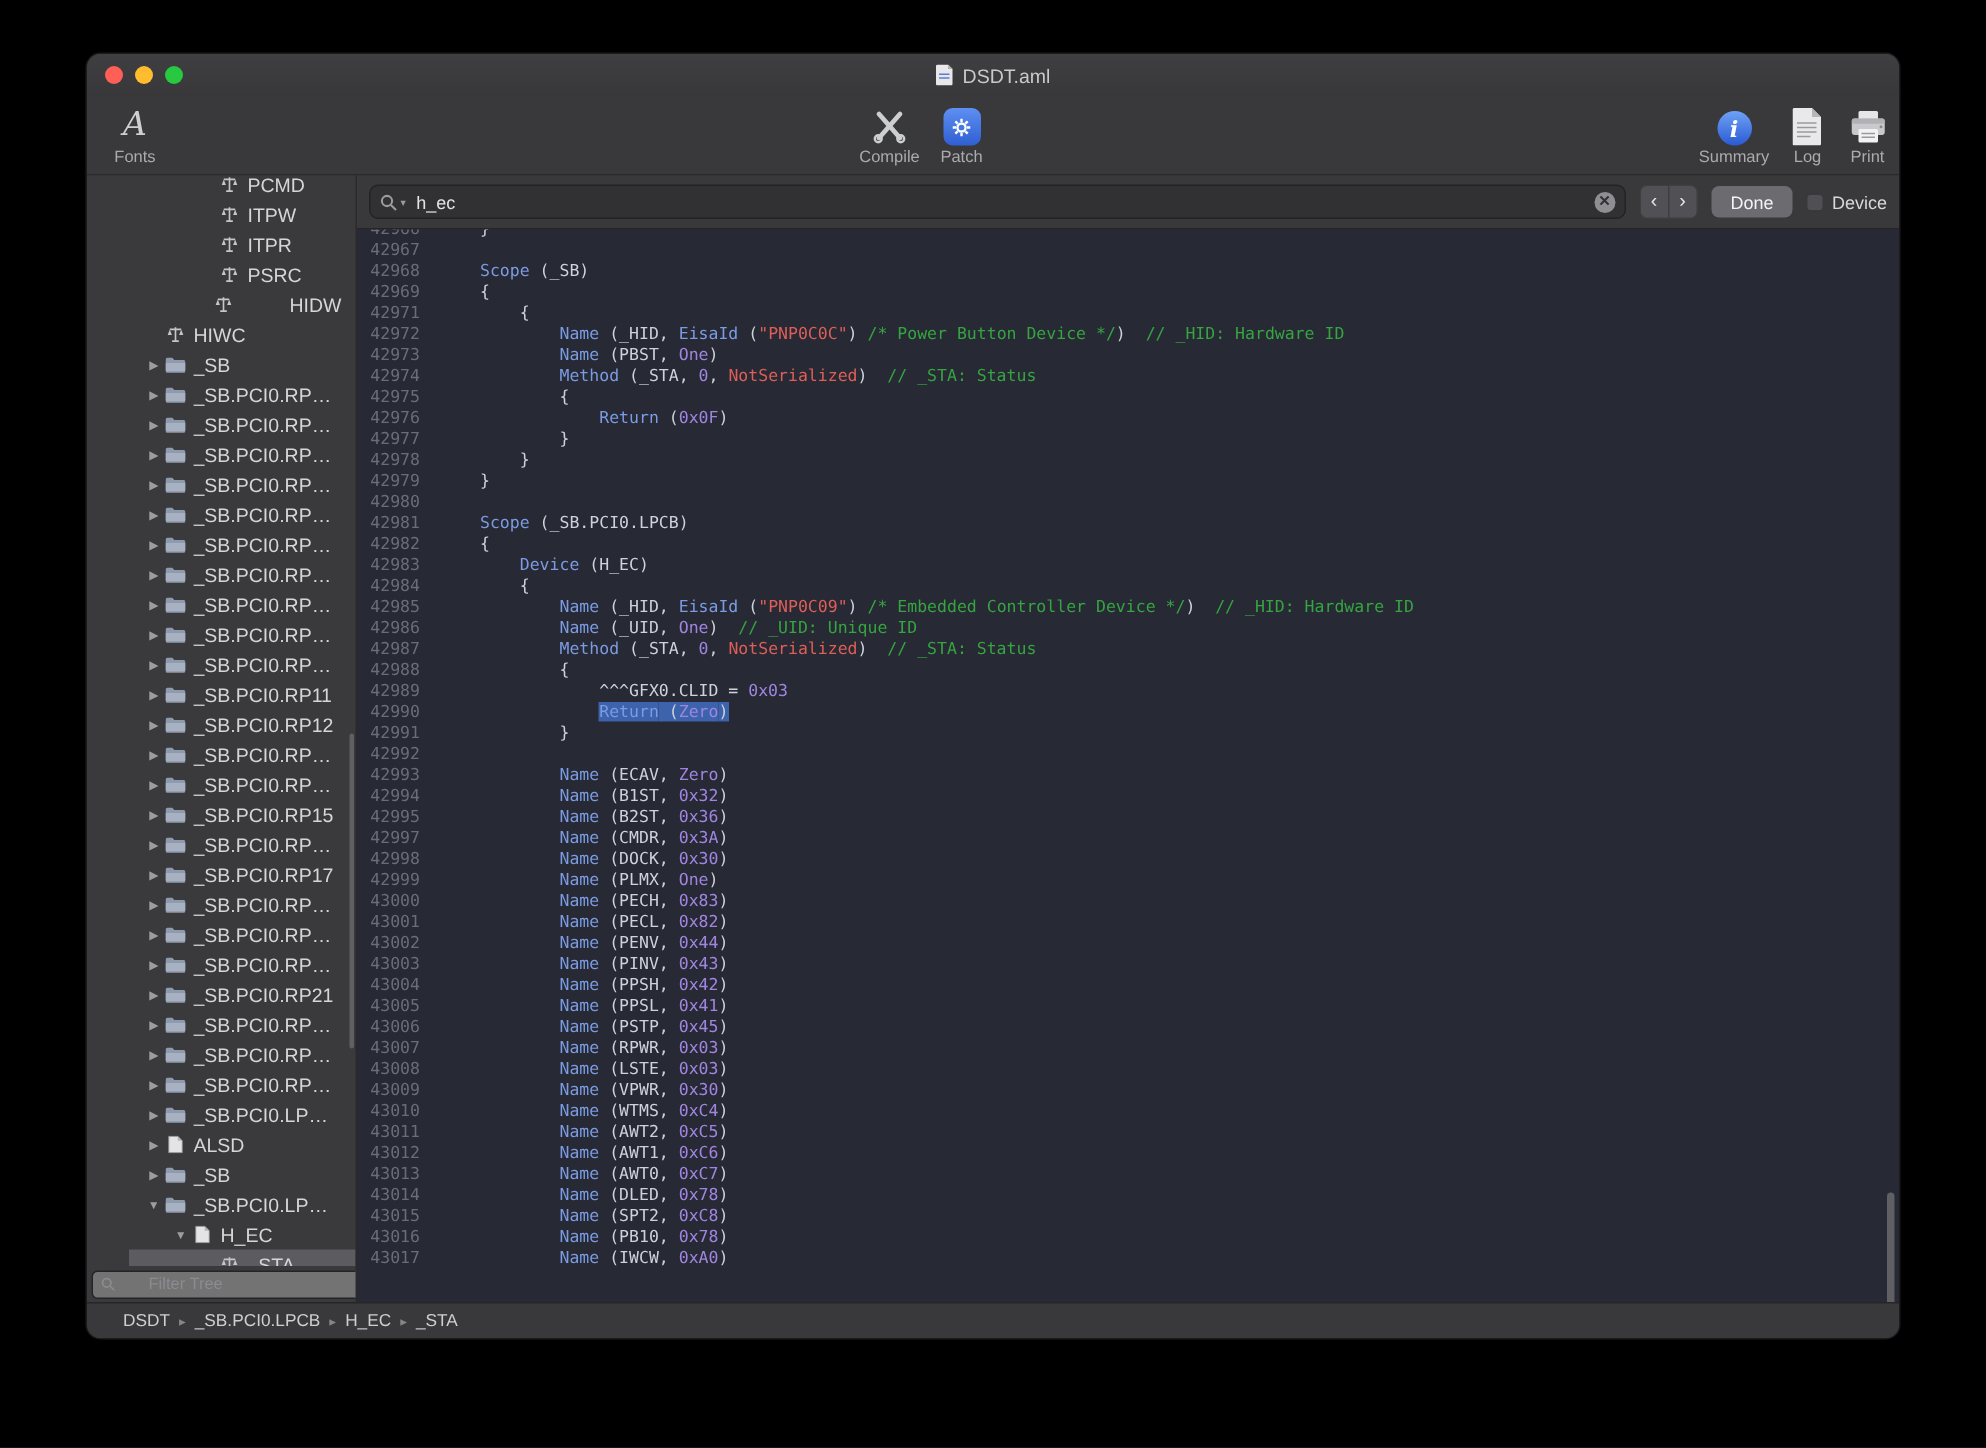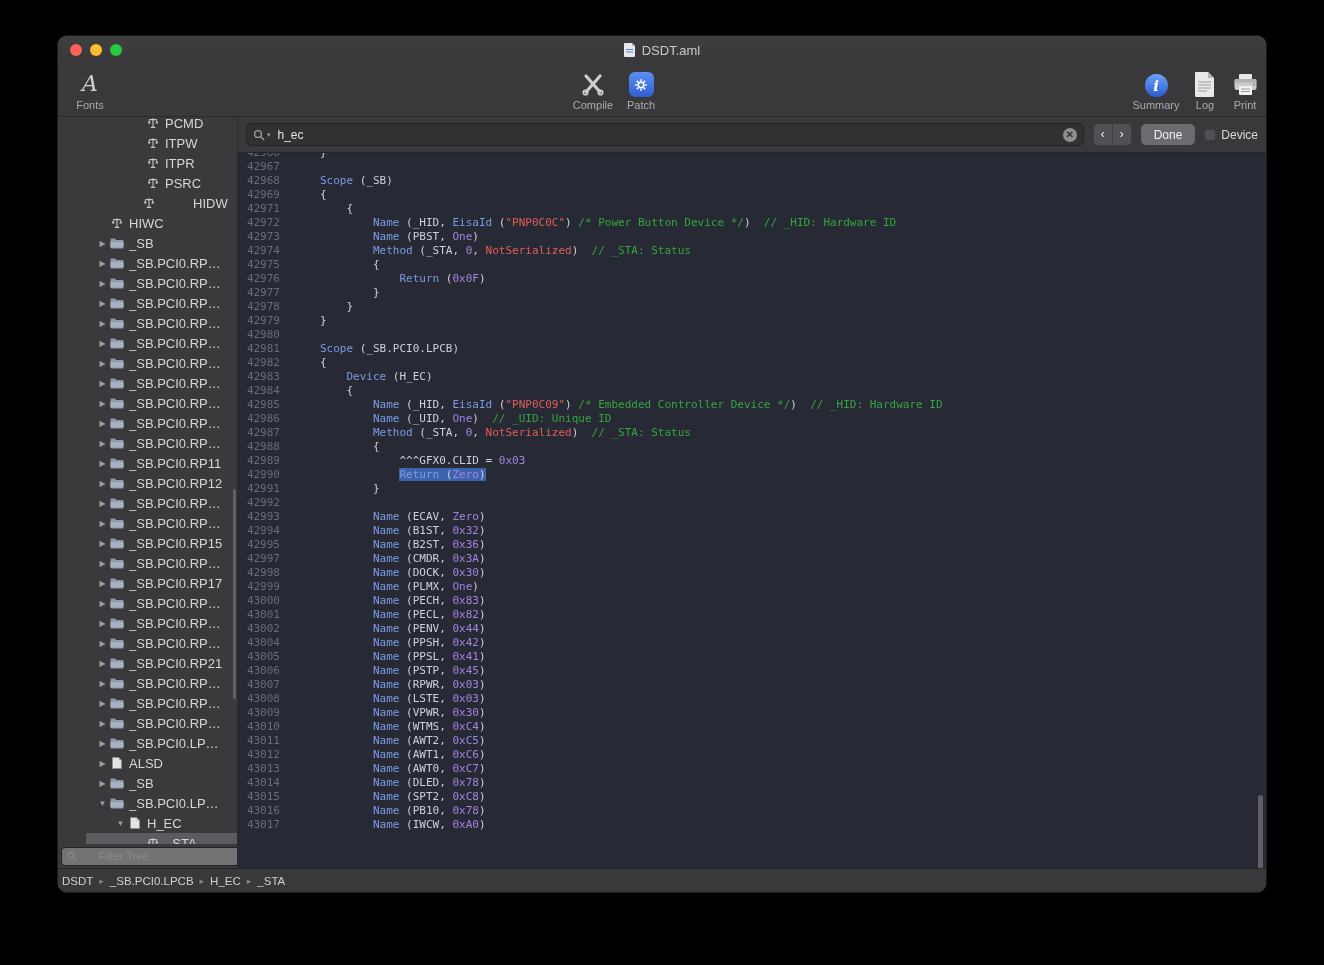--- a/index.html
+++ b/index.html
@@ -73,21 +73,21 @@
   .code-scroll{margin-top:-7px;}
   .cline{display:flex;height:14px;line-height:14px;white-space:pre;}
   .lno{width:42px;flex:0 0 42px;text-align:right;color:#696d78;user-select:none;}
   .ctext{padding-left:40px;}
   .p{color:#ced2da;} .k{color:#7b9be2;} .s{color:#de5f58;} .c{color:#35a540;} .n{color:#a085e0;}
   .sel{background:#3d63ad;}
   .ed-scrollbar{position:absolute;right:3px;top:642px;width:5px;height:100px;background:#5f5f64;
                 border-radius:3px;}
   
   .statusbar{flex:0 0 23px;background:#39393c;border-top:1px solid #262628;display:flex;
-             align-items:center;padding-left:4px;font-size:11.5px;color:#cfcfd3;gap:6px;}
+             align-items:center;padding-left:24px;font-size:11.5px;color:#cfcfd3;gap:6px;}
   .crumb-sep{color:#85858a;font-size:9px;}
   svg{display:block;}
 </style>
 </head>
 <body>
 
 <div class="window">
 
   <div class="titlebar">
     <div class="traffic">
@@ -639,20 +639,21 @@
             <div class="cline"><span class="lno">42992</span><span class="ctext"></span></div>
             <div class="cline"><span class="lno">42993</span><span class="ctext"><span class="p">        </span><span class="k">Name</span><span class="p"> (ECAV, </span><span class="n">Zero</span><span class="p">)</span></span></div>
             <div class="cline"><span class="lno">42994</span><span class="ctext"><span class="p">        </span><span class="k">Name</span><span class="p"> (B1ST, </span><span class="n">0x32</span><span class="p">)</span></span></div>
             <div class="cline"><span class="lno">42995</span><span class="ctext"><span class="p">        </span><span class="k">Name</span><span class="p"> (B2ST, </span><span class="n">0x36</span><span class="p">)</span></span></div>
             <div class="cline"><span class="lno">42997</span><span class="ctext"><span class="p">        </span><span class="k">Name</span><span class="p"> (CMDR, </span><span class="n">0x3A</span><span class="p">)</span></span></div>
             <div class="cline"><span class="lno">42998</span><span class="ctext"><span class="p">        </span><span class="k">Name</span><span class="p"> (DOCK, </span><span class="n">0x30</span><span class="p">)</span></span></div>
             <div class="cline"><span class="lno">42999</span><span class="ctext"><span class="p">        </span><span class="k">Name</span><span class="p"> (PLMX, </span><span class="n">One</span><span class="p">)</span></span></div>
             <div class="cline"><span class="lno">43000</span><span class="ctext"><span class="p">        </span><span class="k">Name</span><span class="p"> (PECH, </span><span class="n">0x83</span><span class="p">)</span></span></div>
             <div class="cline"><span class="lno">43001</span><span class="ctext"><span class="p">        </span><span class="k">Name</span><span class="p"> (PECL, </span><span class="n">0x82</span><span class="p">)</span></span></div>
             <div class="cline"><span class="lno">43002</span><span class="ctext"><span class="p">        </span><span class="k">Name</span><span class="p"> (PENV, </span><span class="n">0x44</span><span class="p">)</span></span></div>
+            <div class="cline"><span class="lno">43003</span><span class="ctext"><span class="p">        </span><span class="k">Name</span><span class="p"> (PINV, </span><span class="n">0x43</span><span class="p">)</span></span></div>
             <div class="cline"><span class="lno">43004</span><span class="ctext"><span class="p">        </span><span class="k">Name</span><span class="p"> (PPSH, </span><span class="n">0x42</span><span class="p">)</span></span></div>
             <div class="cline"><span class="lno">43005</span><span class="ctext"><span class="p">        </span><span class="k">Name</span><span class="p"> (PPSL, </span><span class="n">0x41</span><span class="p">)</span></span></div>
             <div class="cline"><span class="lno">43006</span><span class="ctext"><span class="p">        </span><span class="k">Name</span><span class="p"> (PSTP, </span><span class="n">0x45</span><span class="p">)</span></span></div>
             <div class="cline"><span class="lno">43007</span><span class="ctext"><span class="p">        </span><span class="k">Name</span><span class="p"> (RPWR, </span><span class="n">0x03</span><span class="p">)</span></span></div>
             <div class="cline"><span class="lno">43008</span><span class="ctext"><span class="p">        </span><span class="k">Name</span><span class="p"> (LSTE, </span><span class="n">0x03</span><span class="p">)</span></span></div>
             <div class="cline"><span class="lno">43009</span><span class="ctext"><span class="p">        </span><span class="k">Name</span><span class="p"> (VPWR, </span><span class="n">0x30</span><span class="p">)</span></span></div>
             <div class="cline"><span class="lno">43010</span><span class="ctext"><span class="p">        </span><span class="k">Name</span><span class="p"> (WTMS, </span><span class="n">0xC4</span><span class="p">)</span></span></div>
             <div class="cline"><span class="lno">43011</span><span class="ctext"><span class="p">        </span><span class="k">Name</span><span class="p"> (AWT2, </span><span class="n">0xC5</span><span class="p">)</span></span></div>
             <div class="cline"><span class="lno">43012</span><span class="ctext"><span class="p">        </span><span class="k">Name</span><span class="p"> (AWT1, </span><span class="n">0xC6</span><span class="p">)</span></span></div>
             <div class="cline"><span class="lno">43013</span><span class="ctext"><span class="p">        </span><span class="k">Name</span><span class="p"> (AWT0, </span><span class="n">0xC7</span><span class="p">)</span></span></div>

